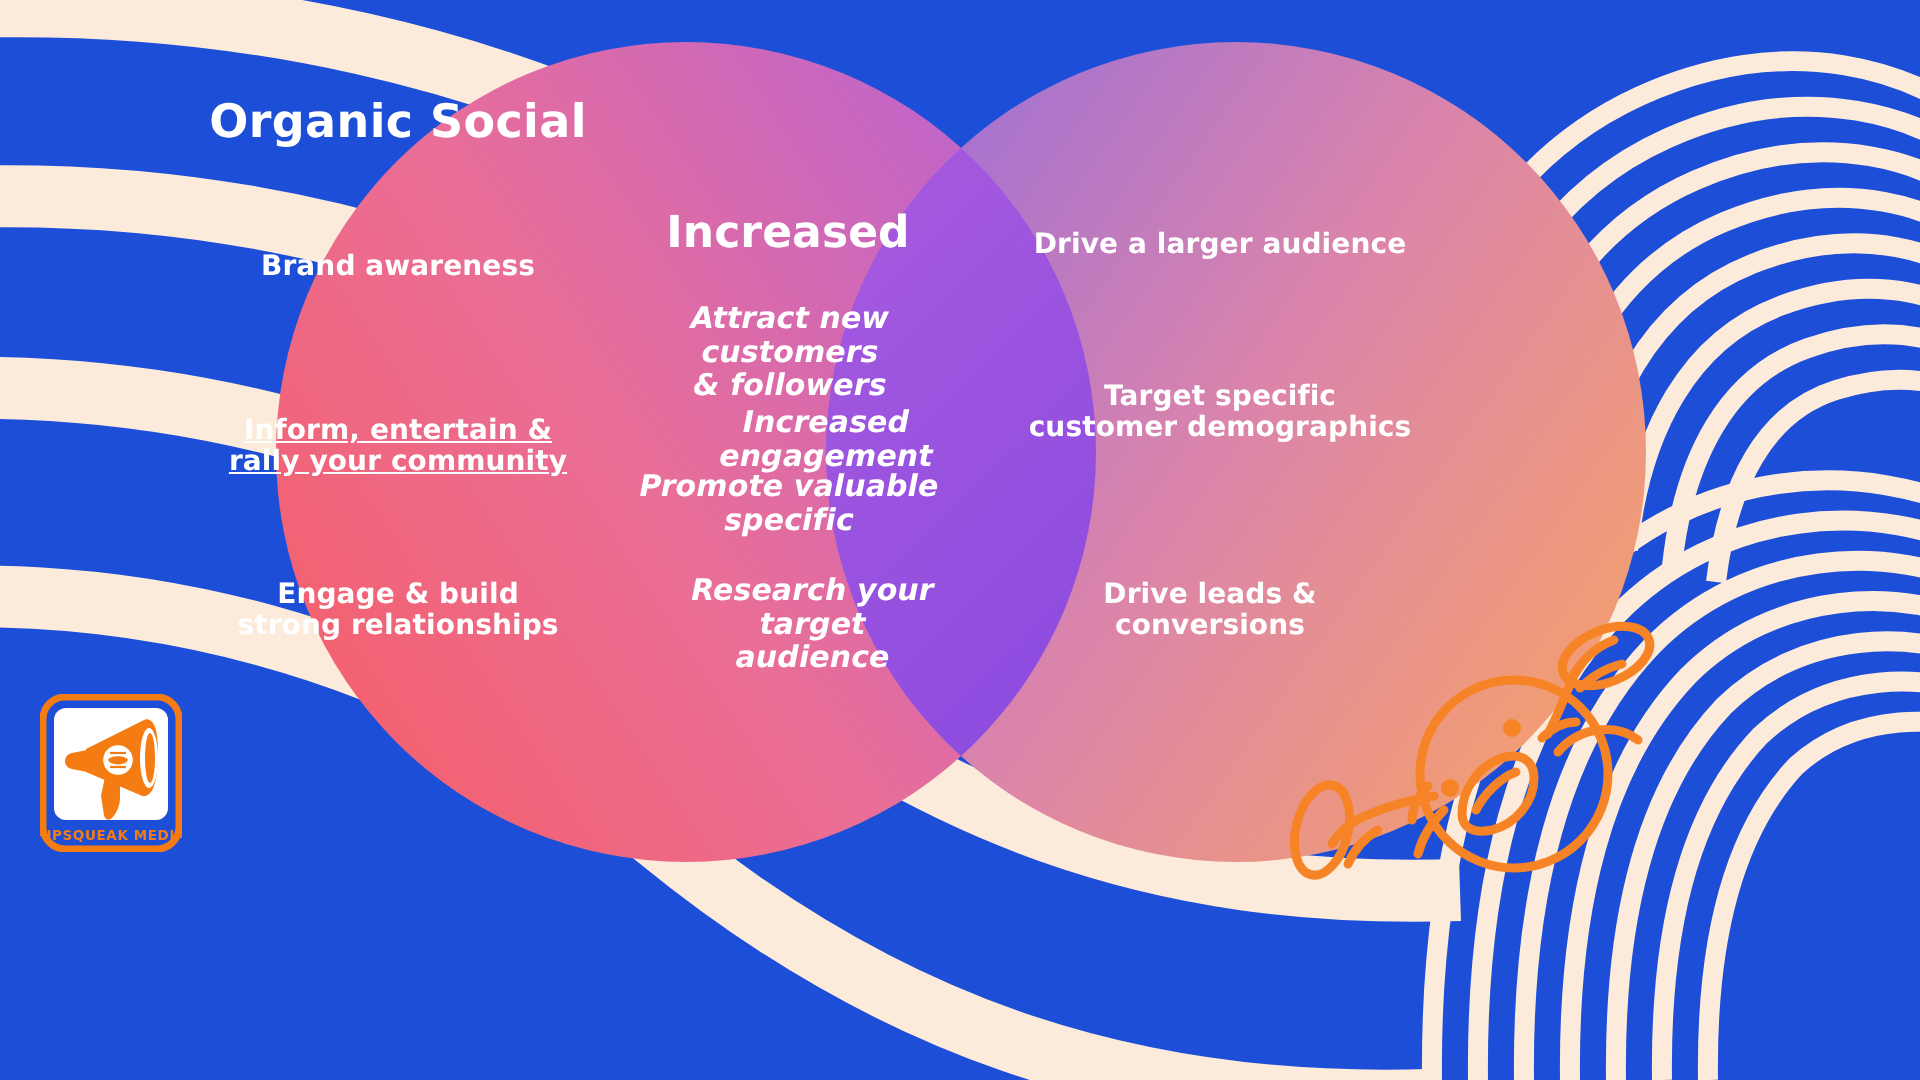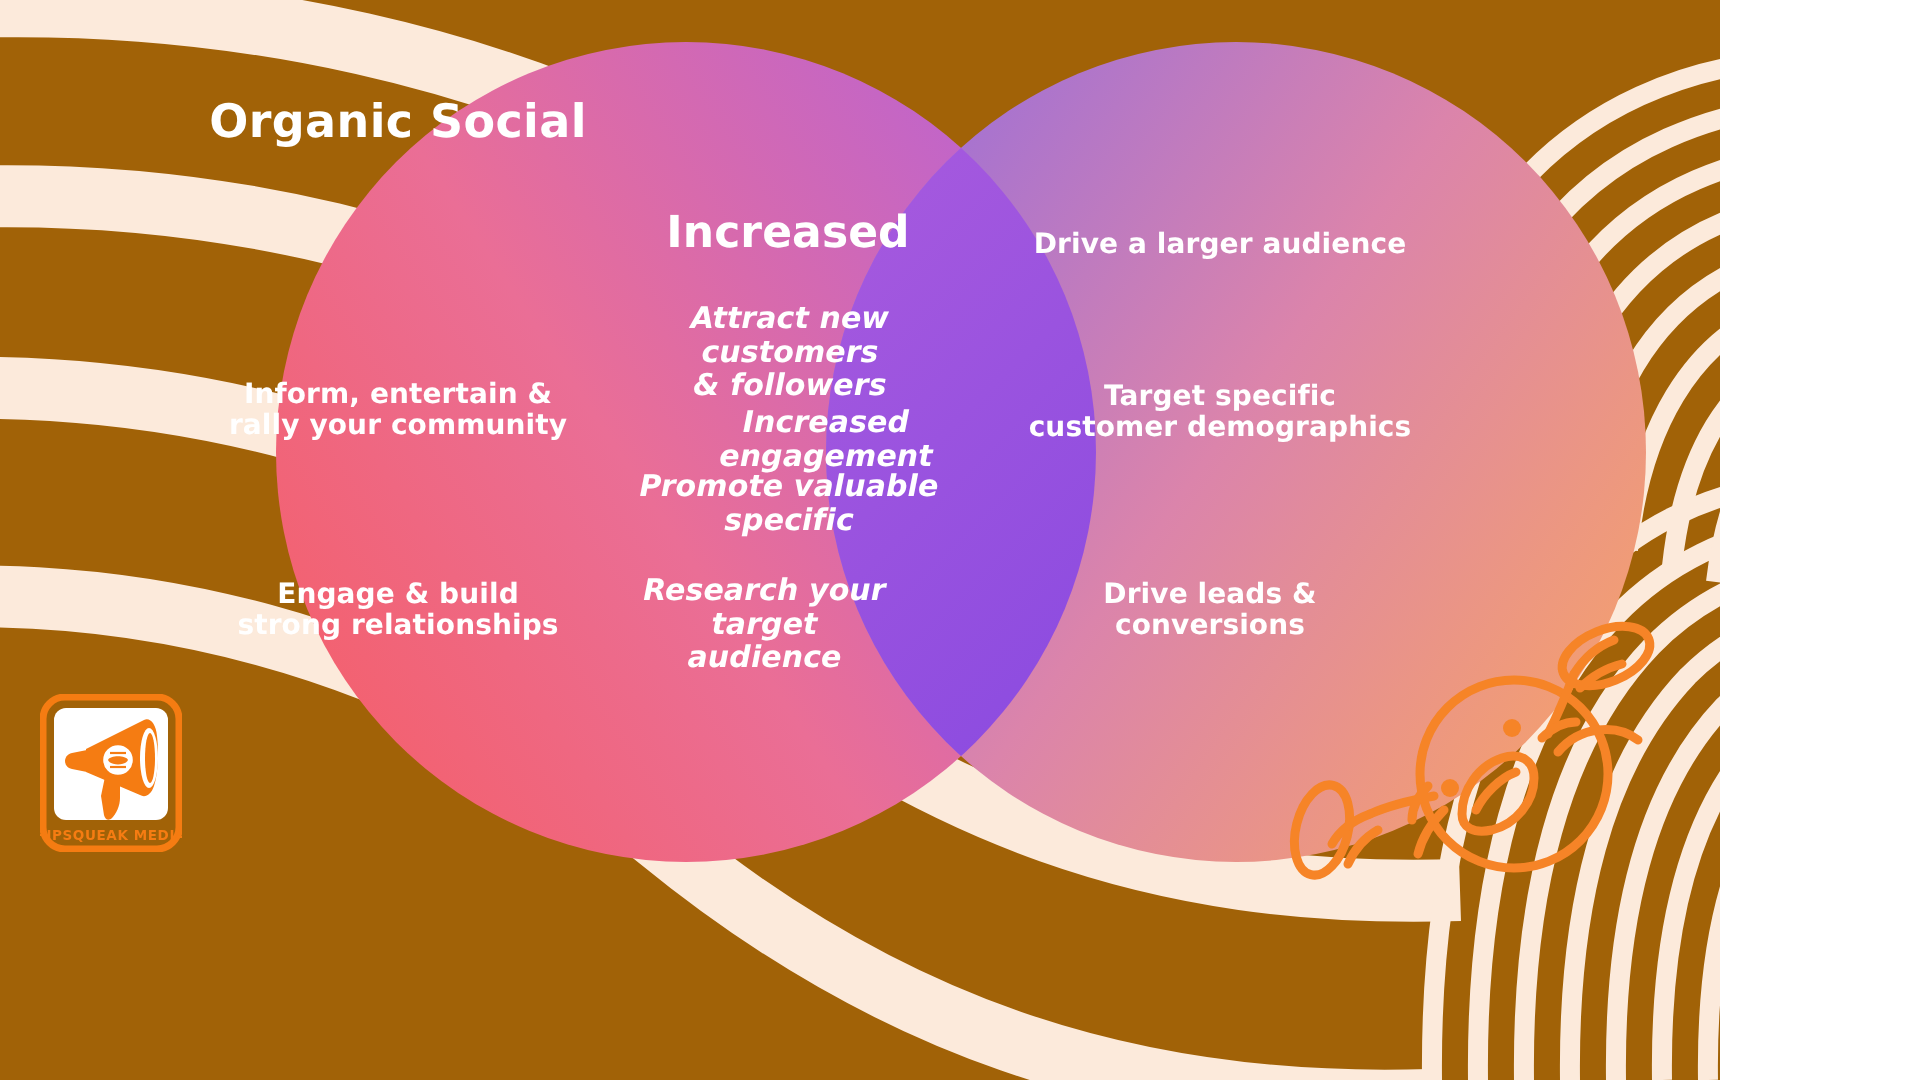--- a/index.html
+++ b/index.html
@@ -5,23 +5,23 @@
 <style>
   * { margin:0; padding:0; box-sizing:border-box; }
   html, body {
     width:1920px; height:1080px;
     overflow:hidden;
     background:#ffffff;
     font-family:"DejaVu Sans","Liberation Sans",sans-serif;
   }
   #stage {
     position:relative;
-    width:1720px; height:1080px;
+    width:1920px; height:1080px;
     overflow:hidden;
-    background:#a16207;
+    background:#1d4ed8;
   }
 
   
   #bg-swirls {
     position:absolute; inset:0;
     width:1920px; height:1080px;
     z-index:0;
   }
 
   
@@ -159,38 +159,39 @@
 
     <g clip-path="url(#clipLeft)">
       <circle cx="1236" cy="452" r="410" fill="url(#gradOverlap)"></circle>
     </g>
   </svg>
 
   <div id="text-layer">
 
     <div class="txt title" id="col-left" style="top:96px;">Organic Social</div>
 
-
-    <div class="txt item" style="left:118px; width:560px; top:378px;">Inform, entertain &amp;
+    <div class="txt item" style="left:118px; width:560px; top:250px;">Brand awareness</div>
+
+    <div class="txt item" style="left:118px; width:560px; top:414px;text-decoration:underline;">Inform, entertain &amp;
 rally your community</div>
 
     <div class="txt item" style="left:118px; width:560px; top:578px;">Engage &amp; build
 strong relationships</div>
 
     <div class="txt title-mid" style="left:628px; width:320px; top:208px;">Increased</div>
 
     <div class="txt item-mid" style="left:620px; width:340px; top:302px;">Attract new customers
 &amp; followers</div>
 
     <div class="txt item-mid" style="left:620px; width:340px; top:406px;margin-left:36px;">Increased engagement</div>
 
     <div class="txt item-mid" style="left:624px; width:330px; top:470px;">Promote valuable
 specific</div>
 
-    <div class="txt item-mid" style="left:592px; width:345px; top:574px;">Research your target
+    <div class="txt item-mid" style="left:640px; width:345px; top:574px;">Research your target
 audience</div>
 
 
     <div class="txt item" style="left:930px; width:580px; top:228px;">Drive a larger audience</div>
 
     <div class="txt item" style="left:930px; width:580px; top:380px;">Target specific
 customer demographics</div>
 
     <div class="txt item" style="left:930px; width:560px; top:578px;">Drive leads &amp;
 conversions</div>

